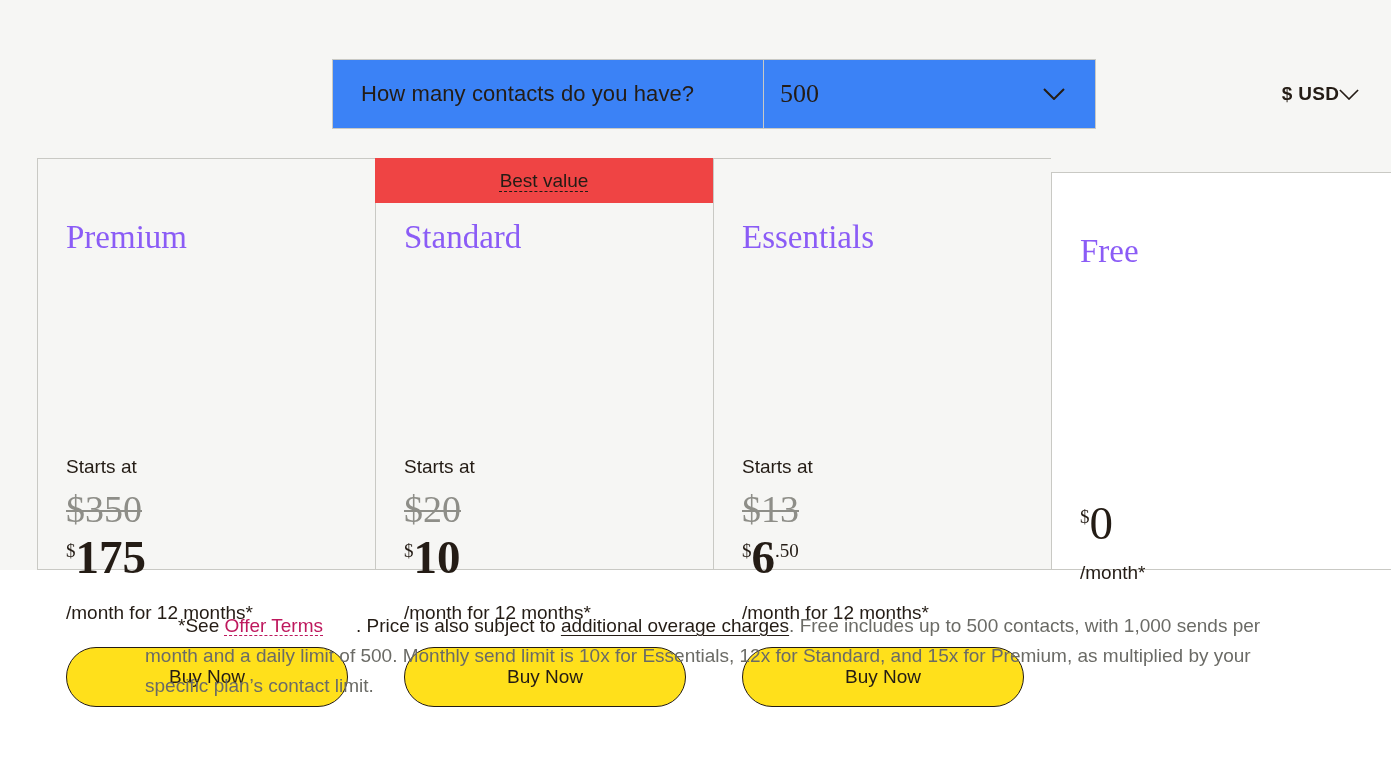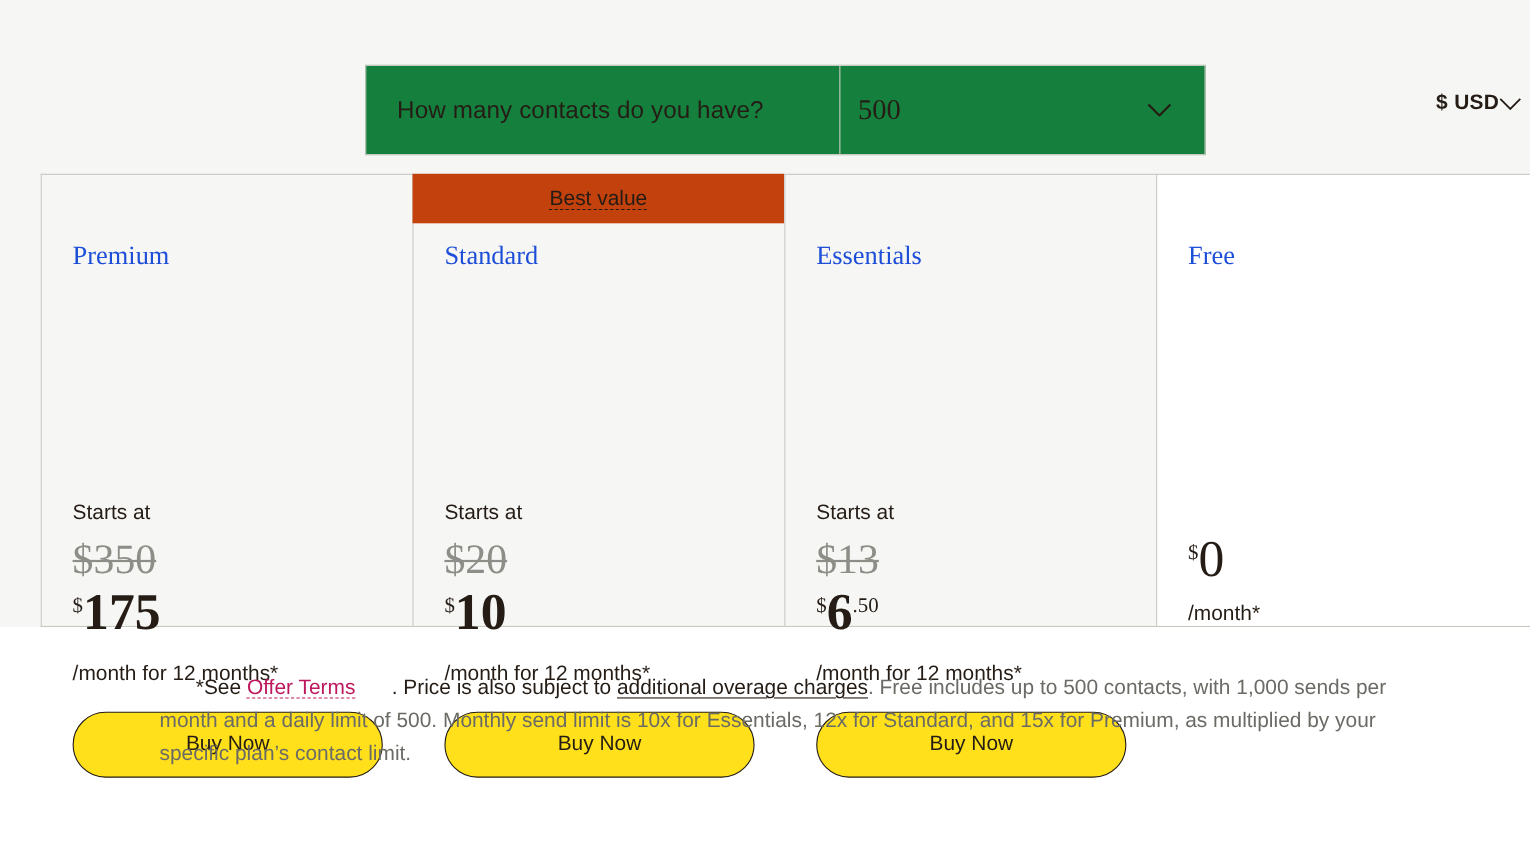--- a/index.html
+++ b/index.html
@@ -31,24 +31,24 @@
     left: 0; top: 0;
     width: 1391px;
     height: 158px;
   }
 
   .contact-selector {
     position: absolute;
     left: 332px;
     top: 59px;
     width: 764px;
-    height: 82px;
+    height: 70px;
     display: flex;
     border: 1px solid #c9c9c4;
-    background: #15803d;
+    background: #3b82f6;
     box-sizing: border-box;
   }
   .cs-label {
     flex: 0 0 431px;
     display: flex;
     align-items: center;
     padding-left: 28px;
     font-size: 22px;
     color: #241c15;
     letter-spacing: .1px;
@@ -76,21 +76,21 @@
   .chev svg { display:block; width:100%; height:100%; }
 
   .currency-selector {
     position: absolute;
     left: 1258px;
     top: 76px;
     width: 133px;
     height: 36px;
     display: flex;
     align-items: center;
-    justify-content: flex-end;
+    justify-content: center;
   }
   .currency-label {
     font-size: 19px;
     font-weight: bold;
     letter-spacing: .3px;
     color: #241c15;
   }
   .currency-selector .chev { width: 20px; height: 11px; margin-right: 8px;}
 
   
@@ -108,47 +108,48 @@
     background: #f6f6f4;
     border: 1px solid #c9c9c4;
     border-right: none;
     width: 338px;
     padding: 0 28px;
   }
   .card.free {
     background: #ffffff;
     border-right: none;
     width: 340px;
+    margin-top: 14px;
   }
   .banner {
     position: absolute;
     left: -1px;
     top: -1px;
     width: 338px;
     height: 45px;
-    background: #c2410c;
+    background: #ef4444;
     display: flex;
     align-items: center;
     justify-content: center;
     box-sizing: border-box;
   }
   .banner-text {
     font-size: 19px;
     color: #241c15;
     text-decoration: underline;
     text-decoration-style: dashed;
     text-underline-offset: 4px;
     text-decoration-thickness: 1px;
   }
 
   .plan-name {
     font-family: "Liberation Serif", serif;
-    font-size: 24px;
+    font-size: 33px;
     font-weight: normal;
-    color: #1d4ed8;
+    color: #8b5cf6;
     margin: 0;
     position: absolute;
     left: 28px;
     top: 62px;
     line-height: 1;
   }
   .starts-at {
     position: absolute;
     left: 28px;
     top: 298px;

